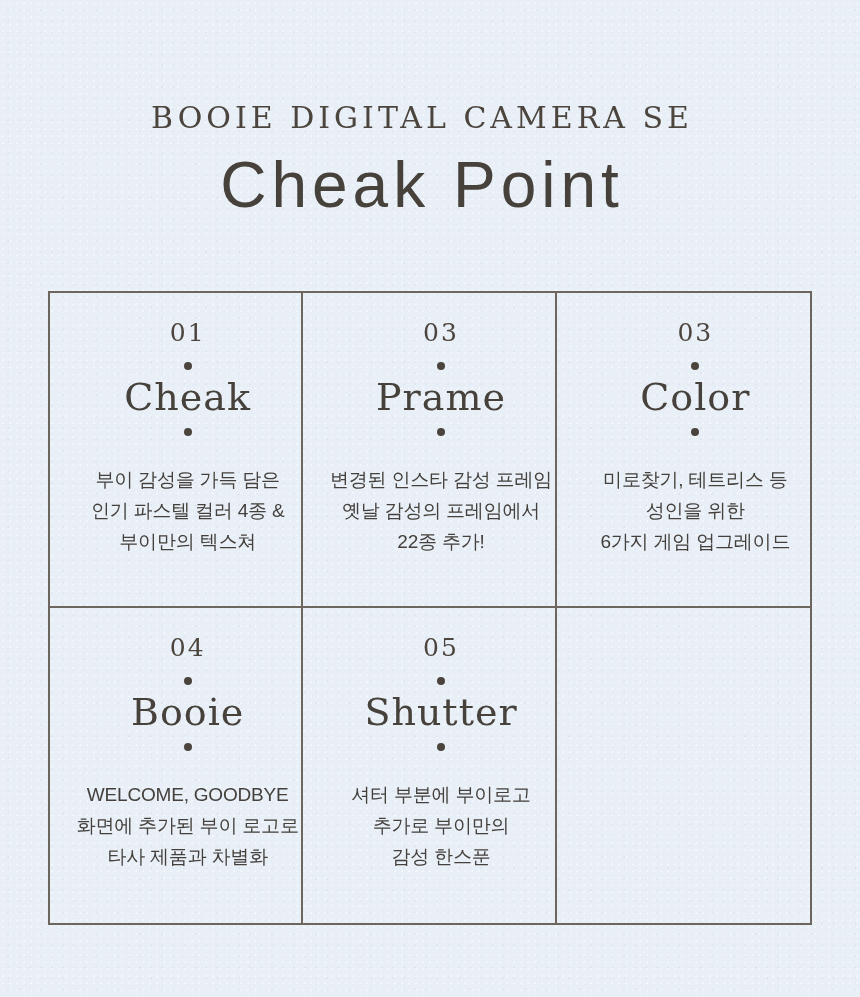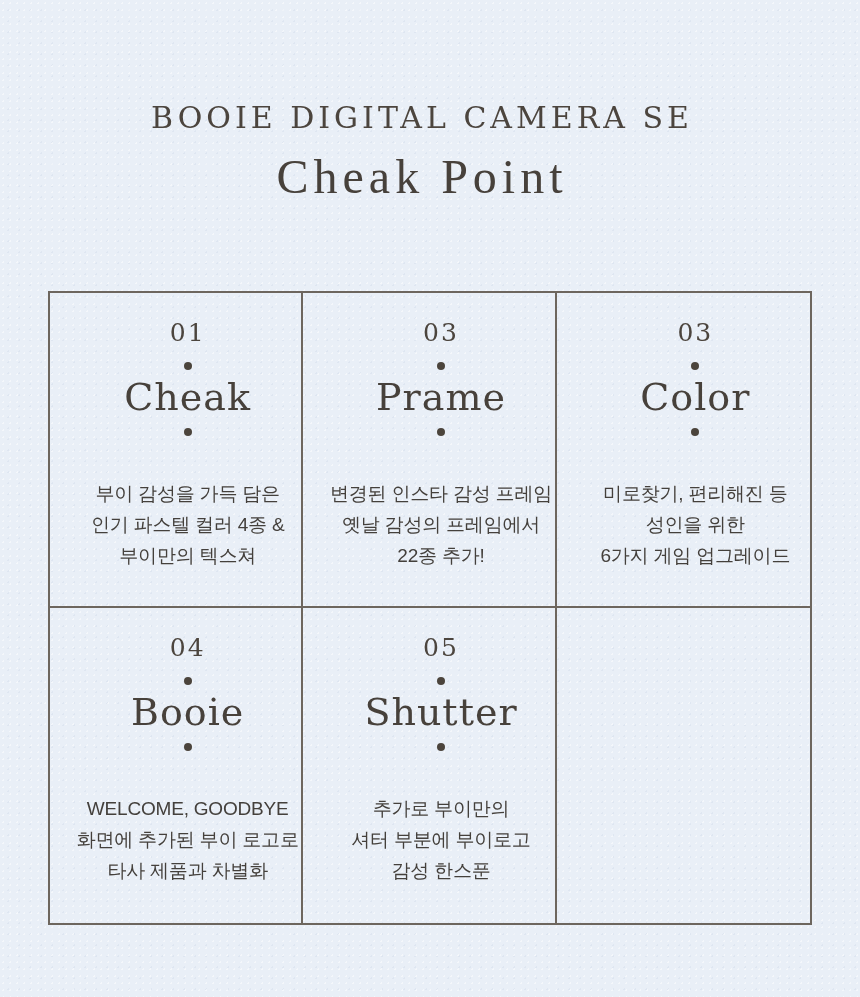--- a/index.html
+++ b/index.html
@@ -27,22 +27,22 @@
     margin-top:103px;
     font-family:"DejaVu Serif","Liberation Serif",serif;
     font-size:30px;
     font-weight:400;
     letter-spacing:4px;
     color:#4c453e;
     line-height:1;
   }
   .title{
     margin-top:20px;
-    font-family:Liberation Serif, serif;
-    font-size:48px;
+    font-family:Liberation Sans, sans-serif;
+    font-size:64px;
     font-weight:400;
     letter-spacing:5px;
     color:#47413b;
     line-height:1;
   }
   .grid{
     position:absolute;
     left:48px;top:291px;
     width:764px;height:634px;
     box-sizing:border-box;
@@ -80,21 +80,21 @@
   .cell-title{
     margin-top:7px;
     font-family:"DejaVu Serif","Liberation Serif",serif;
     font-size:38px;
     font-weight:400;
     letter-spacing:1px;
     color:#47413b;
     line-height:1.1;
   }
   .cell-desc{
-    margin-top:42px;
+    margin-top:28px;
     font-size:19px;
     line-height:31px;
     color:#44403c;
     letter-spacing:-0.2px;
   }
 </style>
 </head>
 <body>
 
 <div class="noise"></div>
@@ -129,21 +129,21 @@
       <div>22종 추가!</div>
     </div>
   </div>
 
   <div class="cell">
     <div class="cell-number">03</div>
     <div class="dot dot-top"></div>
     <div class="cell-title">Color</div>
     <div class="dot dot-bottom"></div>
     <div class="cell-desc">
-      <div>미로찾기, 편리해진 등</div>
+      <div>미로찾기, 테트리스 등</div>
       <div>성인을 위한</div>
       <div>6가지 게임 업그레이드</div>
     </div>
   </div>
 
   <div class="cell">
     <div class="cell-number">04</div>
     <div class="dot dot-top"></div>
     <div class="cell-title">Booie</div>
     <div class="dot dot-bottom"></div>
@@ -153,20 +153,20 @@
       <div>타사 제품과 차별화</div>
     </div>
   </div>
 
   <div class="cell">
     <div class="cell-number">05</div>
     <div class="dot dot-top"></div>
     <div class="cell-title">Shutter</div>
     <div class="dot dot-bottom"></div>
     <div class="cell-desc">
+      <div>셔터 부분에 부이로고</div>
       <div>추가로 부이만의</div>
-      <div>셔터 부분에 부이로고</div>
       <div>감성 한스푼</div>
     </div>
   </div>
 
 
 </div>
 
 </body></html>

